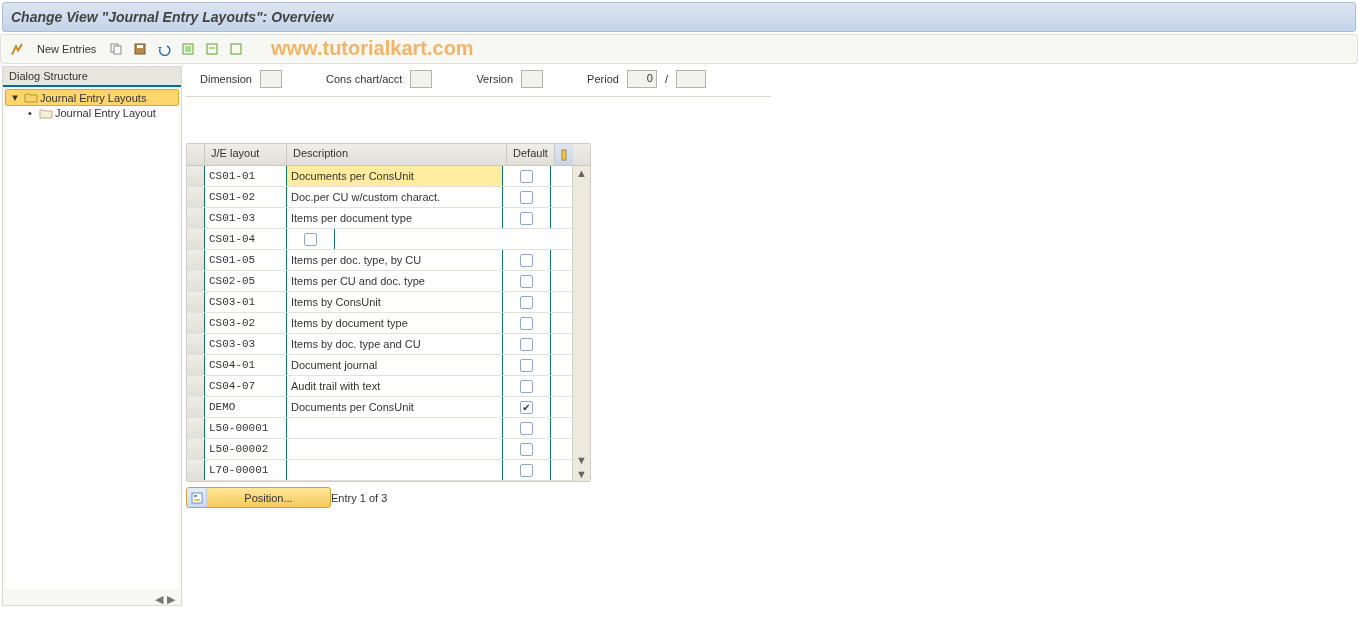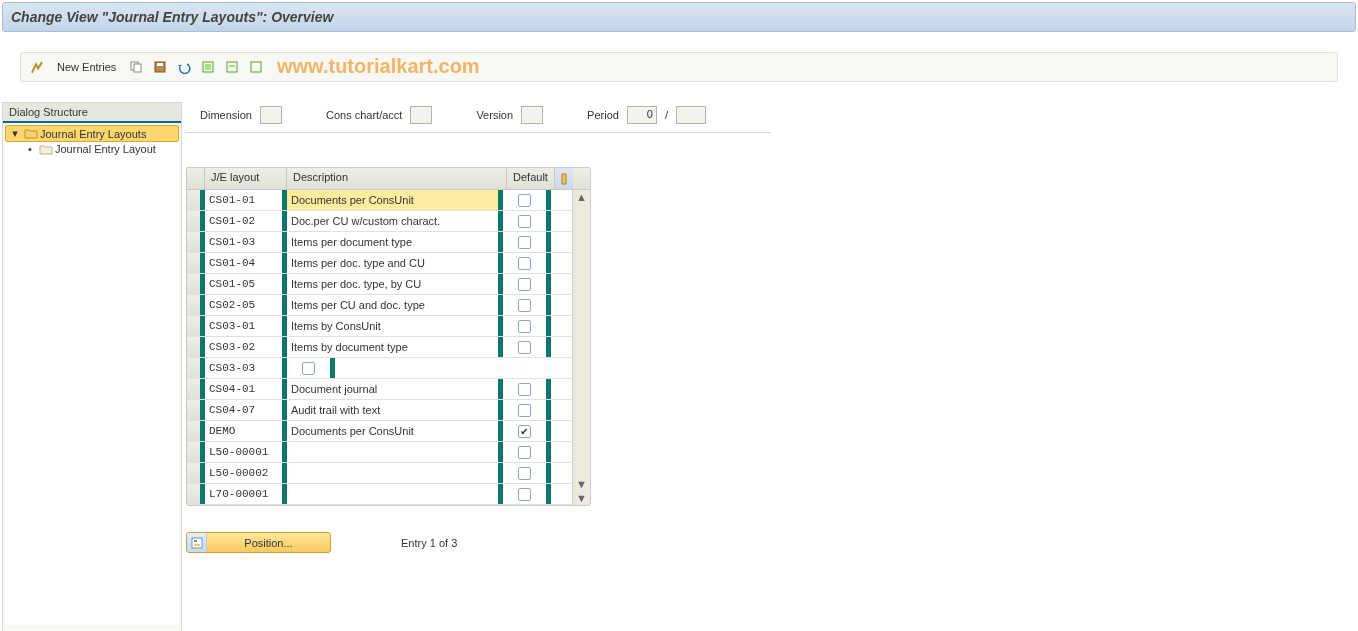--- a/index.html
+++ b/index.html
@@ -29,21 +29,21 @@
     font-size: 14px;
     color: #444;
   }
 
   
   .toolbar {
     background: #f7f7f3;
     border: 1px solid #e1e1d9;
     border-radius: 3px;
     height: 30px;
-    margin: 20px;
+    margin: 0;
     display: flex;
     align-items: center;
     padding: 0 6px;
     gap: 4px;
     position: relative;
   }
   .toolbar-btn {
     display: inline-flex;
     align-items: center;
     justify-content: center;
@@ -53,21 +53,21 @@
     cursor: pointer;
     border-radius: 3px;
   }
   .toolbar-new {
     padding: 0 6px;
     color: #333;
     font-size: 11px;
   }
   .watermark {
     position: absolute;
-    left: 256px;
+    left: 270px;
     top: 2px;
     font-size: 20px;
     font-weight: bold;
     color: #f2a94e;
     opacity: 0.85;
     pointer-events: none;
   }
 
   
   .workspace {
@@ -150,21 +150,21 @@
   }
   .filter-input.wide { width: 30px; }
   .filter-sep {
     border-bottom: 1px solid #d8d8d0;
     margin-top: 4px;
     width: 585px;
   }
 
   
   .table-wrap {
-    margin-top: 34px;
+    margin-top: 46px;
     width: 405px;
     border: 1px solid #ccc;
     border-radius: 2px;
     background: #fff;
   }
   .table-header-row {
     display: flex;
     background: linear-gradient(#eeeee6, #e0e0d8);
     border-bottom: 1px solid #c8c8c0;
     height: 22px;
@@ -190,21 +190,21 @@
   }
   .rows {
     flex: 1;
   }
   .tr {
     display: flex;
     height: 21px;
     border-bottom: 1px solid #e2e2da;
   }
   .td {
-    border-right: 5px solid #0f766e;
+    border-right: 1px solid #0f766e;
     padding: 0 4px;
     font-size: 11px;
     display: flex;
     align-items: center;
   }
   .td.rowsel {
     width: 18px;
     background: linear-gradient(#eeeee6,#e0e0d8);
   }
   .td.layout {
@@ -246,24 +246,23 @@
   }
   .scrollbar-arrow {
     height: 14px;
     display:flex;align-items:center;justify-content:center;
     color:#666;cursor:pointer;
   }
   .scrollbar-track { flex:1; }
 
   
   .footer-row {
-    margin-top: 26px;
-    display: flex;
-    align-items: center;
-    gap: 70px;
+    margin-top: 5px;
+    display: flex;
+    align-items: center;
   }
   .position-btn {
     display: flex;
     align-items: center;
     background: linear-gradient(#ffe89a, #f7c95c);
     border: 1px solid #caa23e;
     border-radius: 3px;
     height: 21px;
     width: 145px;
     cursor: pointer;
@@ -421,21 +420,20 @@
               <div class="td rowsel"></div>
               <div class="td layout">CS01-03</div>
               <div class="td desc">Items per document type</div>
               <div class="td def">
                 <span class="chk"></span>
               </div>
             </div>
             <div class="tr">
               <div class="td rowsel"></div>
               <div class="td layout">CS01-04</div>
-              <div class="td desc">Items per doc. type and CU</div>
               <div class="td def">
                 <span class="chk"></span>
               </div>
             </div>
             <div class="tr">
               <div class="td rowsel"></div>
               <div class="td layout">CS01-05</div>
               <div class="td desc">Items per doc. type, by CU</div>
               <div class="td def">
                 <span class="chk"></span>
@@ -461,20 +459,21 @@
               <div class="td rowsel"></div>
               <div class="td layout">CS03-02</div>
               <div class="td desc">Items by document type</div>
               <div class="td def">
                 <span class="chk"></span>
               </div>
             </div>
             <div class="tr">
               <div class="td rowsel"></div>
               <div class="td layout">CS03-03</div>
+              <div class="td desc">Items by doc. type and CU</div>
               <div class="td def">
                 <span class="chk"></span>
               </div>
             </div>
             <div class="tr">
               <div class="td rowsel"></div>
               <div class="td layout">CS04-01</div>
               <div class="td desc">Document journal</div>
               <div class="td def">
                 <span class="chk"></span>

